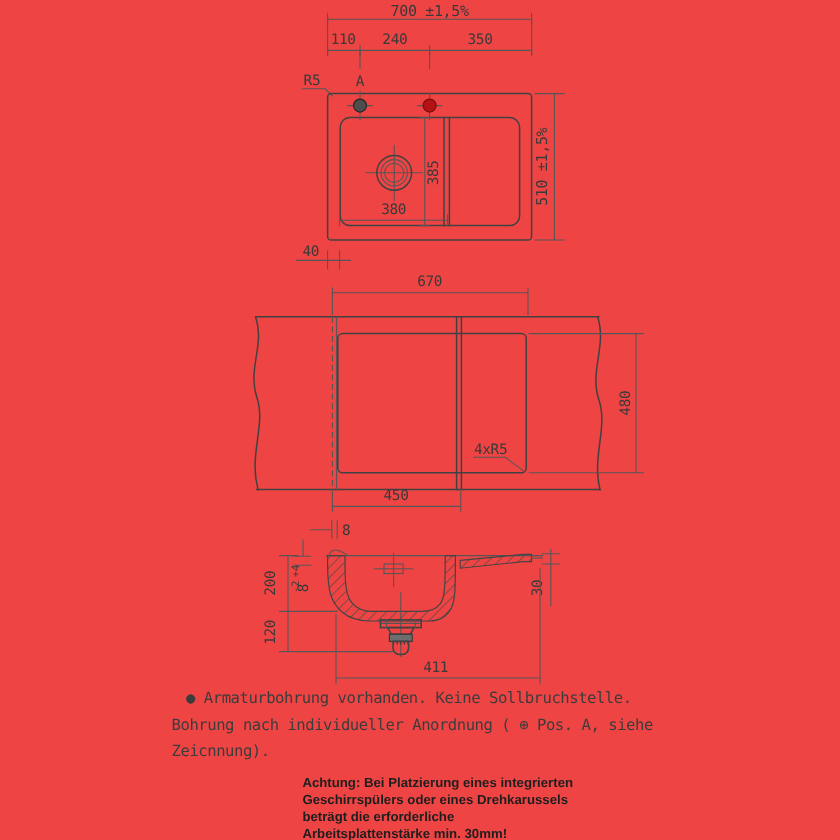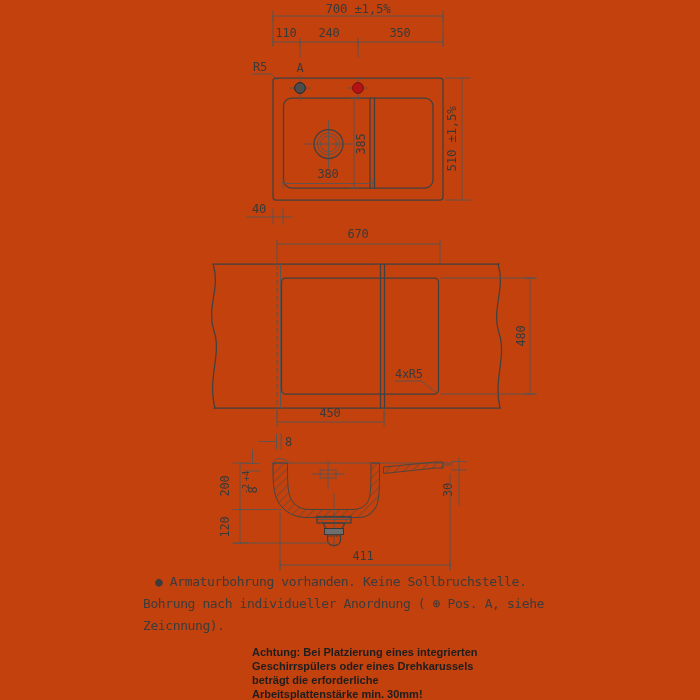--- a/index.html
+++ b/index.html
@@ -1,16 +1,16 @@
 <!DOCTYPE html>
 <html><head>
 <meta charset="utf-8">
 <style>
   html,body{margin:0;padding:0;background:#ffffff;}
-  .page{width:700px;height:700px;position:relative;background:#c2410c;overflow:hidden;}
+  .page{width:700px;height:700px;position:relative;background:#ef4444;overflow:hidden;}
   svg{display:block;}
   .ln{stroke:#414141;stroke-width:1.25;fill:none;stroke-linecap:square;}
   .thin{stroke:#565656;stroke-width:0.9;fill:none;stroke-linecap:square;}
   .dash{stroke:#565656;stroke-width:0.9;fill:none;stroke-dasharray:5 3;}
   .dim{font-family:"DejaVu Sans Mono",monospace;font-size:12px;fill:#3a3a3a;letter-spacing:-0.3px;}
   .dimbig{font-family:"DejaVu Sans Mono",monospace;font-size:12.5px;fill:#3a3a3a;letter-spacing:-0.3px;}
   .tol{font-family:"DejaVu Sans Mono",monospace;font-size:8.5px;fill:#3a3a3a;}
   .tmid{text-anchor:middle;}
   .notes{font-family:"DejaVu Sans Mono",monospace;font-size:13px;fill:#3c3c3c;letter-spacing:-0.4px;}
   .warn{font-family:"Liberation Sans",sans-serif;font-size:11px;font-weight:bold;fill:#1e1e1e;}

